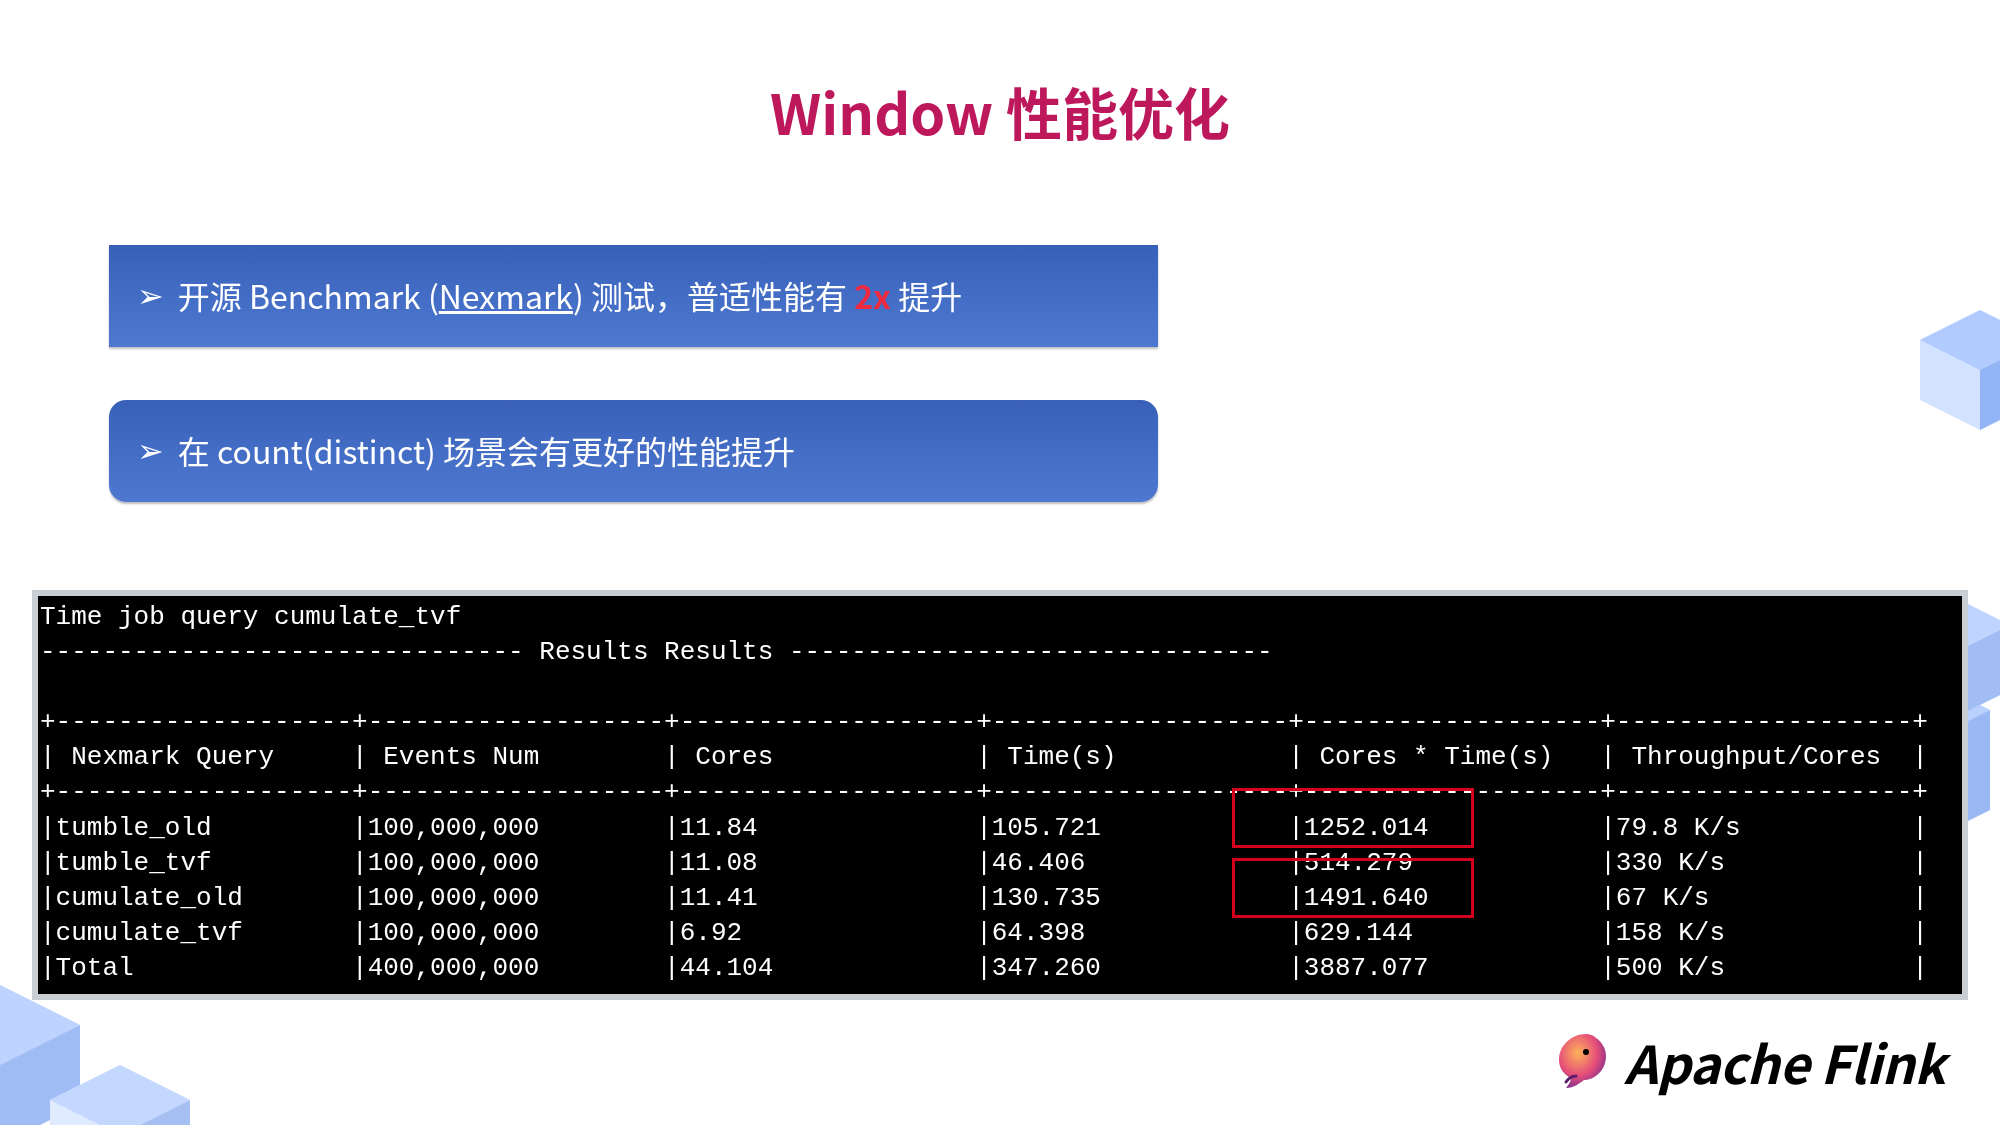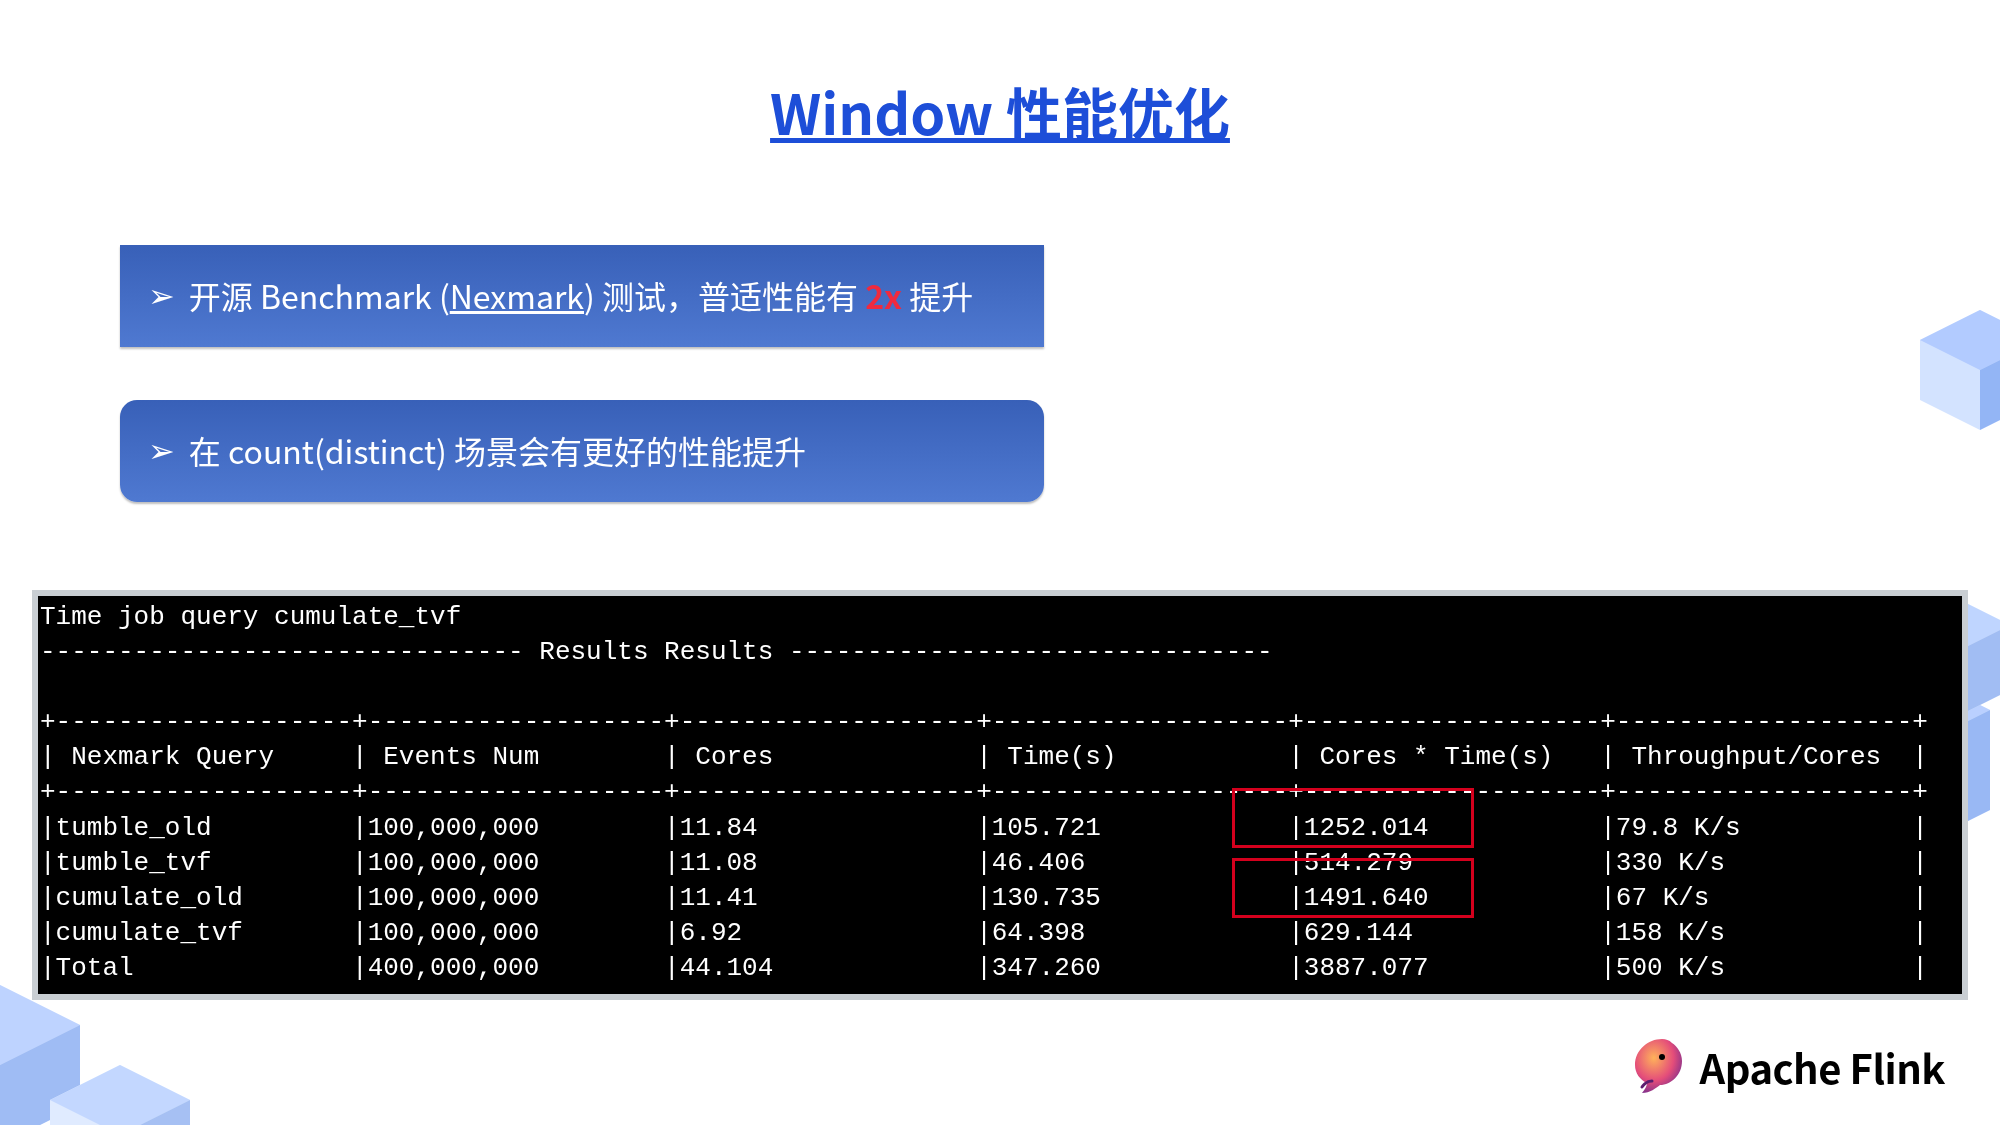--- a/index.html
+++ b/index.html
@@ -15,29 +15,28 @@
 
   
   .title {
     position: absolute;
     left: 0;
     right: 0;
     top: 70px;
     text-align: center;
     font-size: 56px;
     font-weight: 700;
-    color: #1d4ed8;
-    text-decoration: underline;
+    color: #be185d;
   }
 
   
   .banner {
     position: absolute;
-    left: 120px;
-    width: 924px;
+    left: 109px;
+    width: 1049px;
     padding: 30px 28px;
     color: #fff;
     font-size: 32px;
     line-height: 1.3;
     box-sizing: border-box;
     background: linear-gradient(180deg, #3860b8 0%, #4f79d1 100%);
     box-shadow: 0 2px 2px rgba(0,0,0,.25);
   }
   .banner1 { top: 245px; }
   .banner2 { top: 400px; border-radius: 17px; }
@@ -90,24 +89,25 @@
   
   .footer-logo {
     position: absolute;
     right: 55px;
     bottom: 26px;
     display: flex;
     align-items: center;
     gap: 14px;
   }
   .footer-logo .text {
-    font-size: 40px;
+    font-size: 52px;
     font-weight: 700;
     color: #000;
     letter-spacing: -0.5px;
+    font-style: italic;
   }
   .squirrel {
     width: 64px;
     height: 64px;
   }
 
   
   .cubes-right, .cubes-left {
     position: absolute;
     pointer-events: none;

